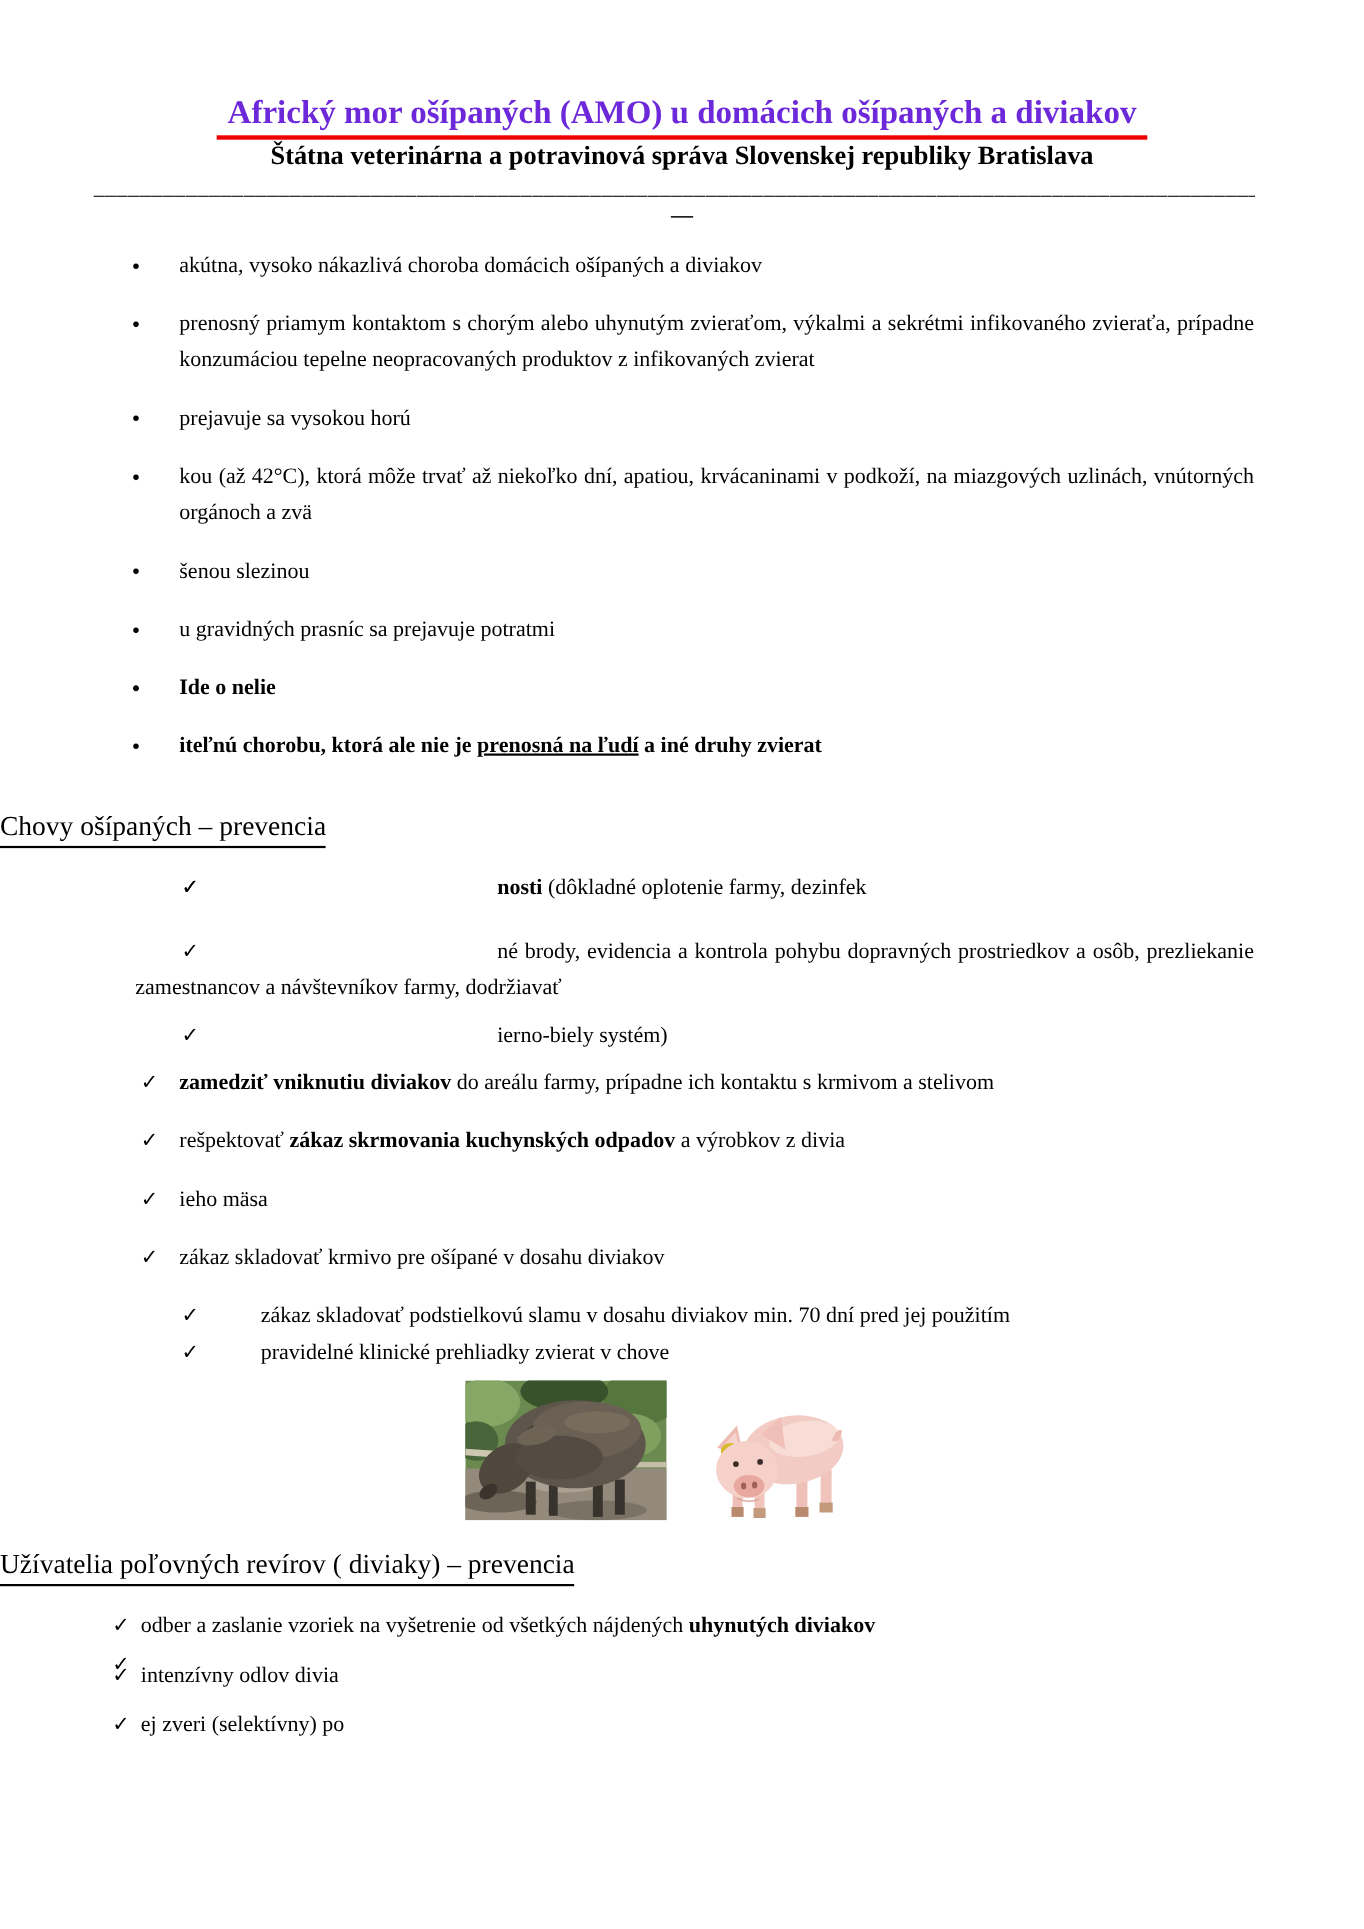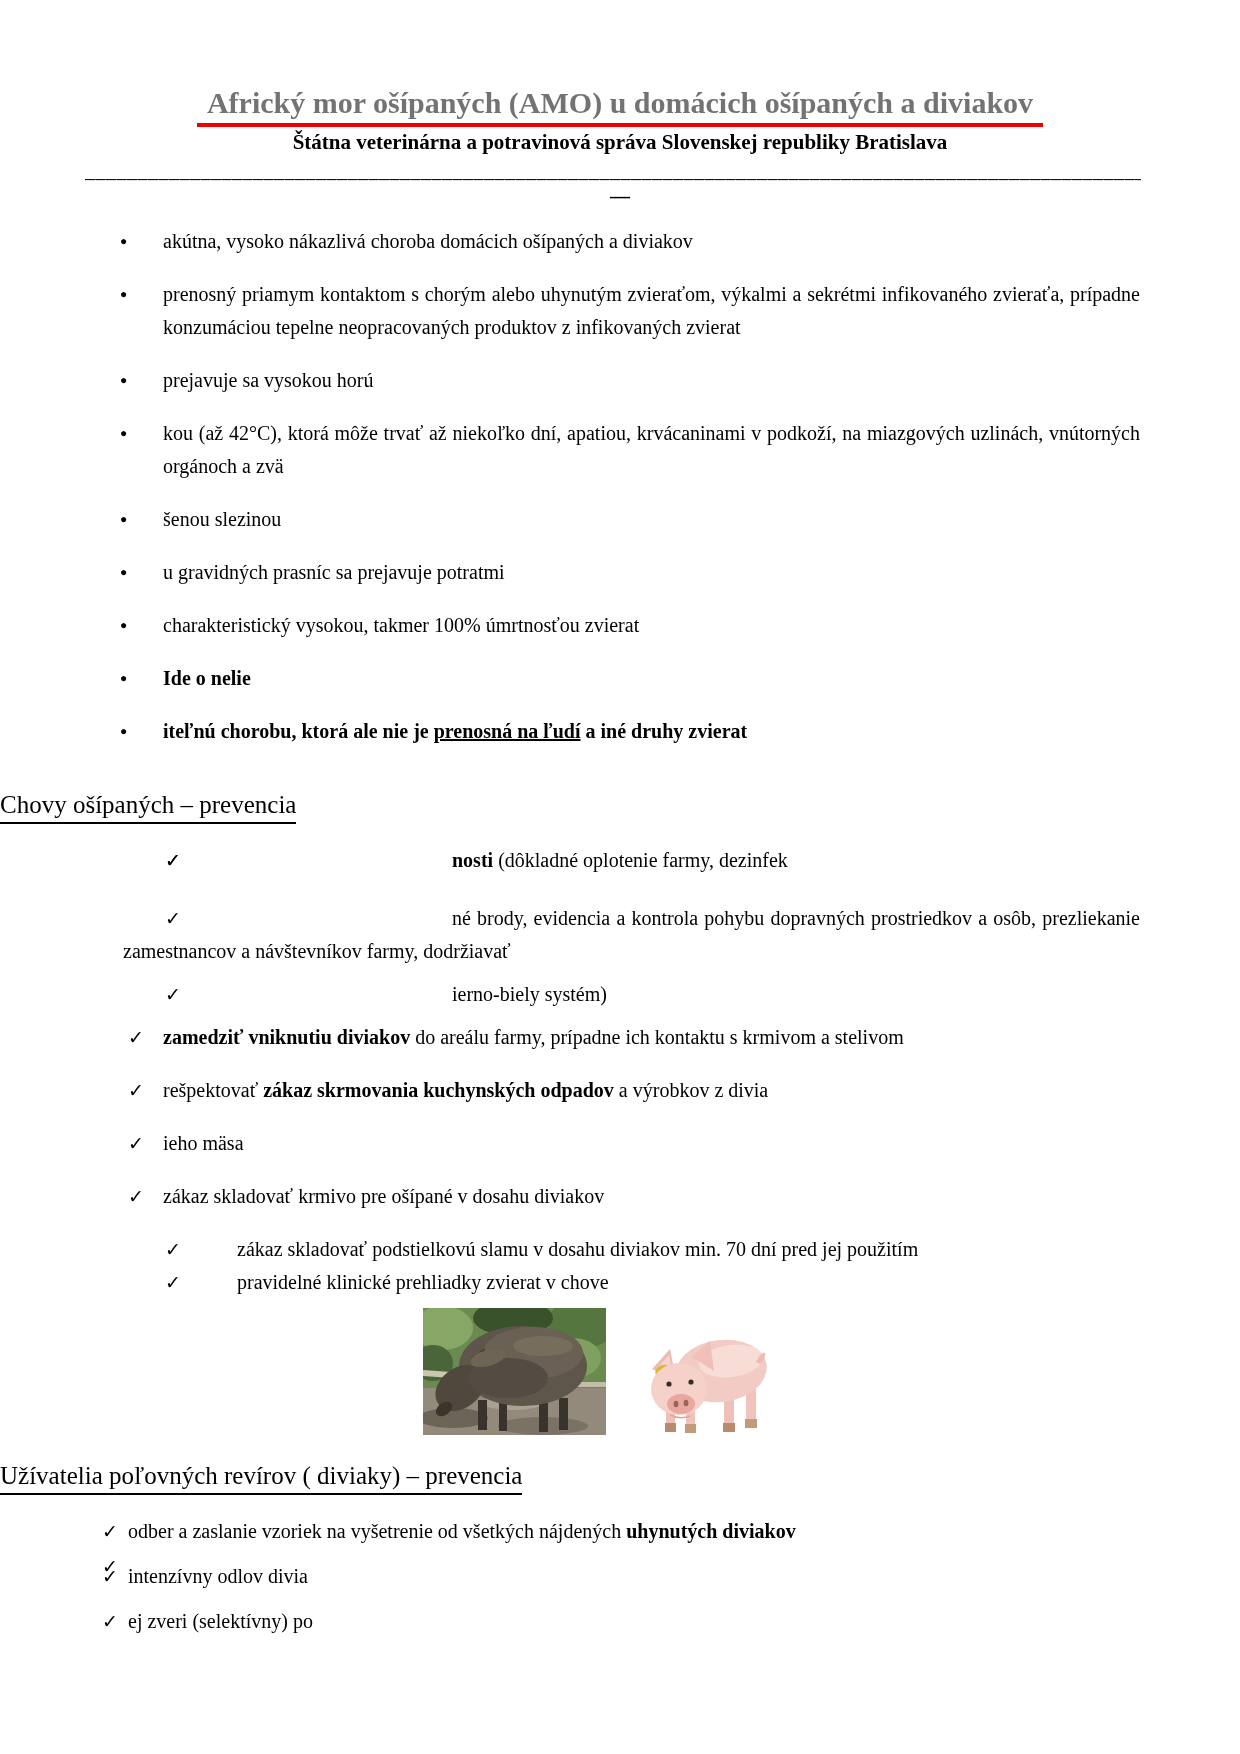--- a/index.html
+++ b/index.html
@@ -3,21 +3,21 @@
 <meta charset="utf-8">
 <style>
   html,body{margin:0;padding:0;background:#ffffff;}
   .page{
     position:relative;width:1240px;height:1754px;overflow:hidden;background:#ffffff;
     font-family:"Liberation Serif", serif;font-size:20px;color:#000;
   }
   
   .title{margin:86px 0 0 0;text-align:center;font-size:30px;font-weight:bold;color:#ee0000;line-height:34px;}
   .title-inner{display:inline-block;border-bottom:4px solid #ee0000;padding:0 10px 3px 10px;}
-  .subtitle{margin-top:2px;text-align:center;font-size:21px;font-weight:bold;line-height:26px;}
+  .subtitle{margin-top:2px;text-align:center;font-size:24px;font-weight:bold;line-height:26px;}
   .sep{margin:4px 85px 0 85px;width:1056px;height:28px;overflow:hidden;white-space:nowrap;font-size:20px;letter-spacing:0.5px;}
   .sepdash{margin-top:-4px;text-align:center;font-weight:bold;height:26px;line-height:26px;}
   
   .sec-head{text-align:left;font-size:25px;font-weight:normal;line-height:33px;}
   .sec-head-1{margin-top:40px;}
   .sec-head-2{margin-top:24px;}
   .hd-inner{display:inline-block;border-bottom:2px solid #000;padding-bottom:1px;}
   
   .row{position:relative;margin-right:100px;line-height:33px;}
   .row .mark{position:absolute;top:0;line-height:33px;}
@@ -37,21 +37,21 @@
   
   .photos{margin-top:8px;height:128px;display:flex;justify-content:center;align-items:flex-end;position:relative;left:-25px;}
   .photo-boar{width:183px;height:127px;display:block;}
   .photo-pig{width:132px;height:106px;display:block;margin-left:30px;}
 </style>
 </head>
 <body>
 
 <div class="page">
 
-  <div class="title" style="color: #737373;">
+  <div class="title" style="color: #6d28d9;">
     <span class="title-inner" style="border-bottom-color: rgb(238, 0, 0);">Africký mor ošípaných (AMO) u domácich ošípaných a diviakov</span>
   </div>
 
   <div class="subtitle">Štátna veterinárna a potravinová správa Slovenskej republiky Bratislava</div>
 
   <div class="sep">__________________________________________________________________________________________________________________________________</div>
   <div class="sepdash">—</div>
 
   <div>
       <div class="row ind-b gap-g16">
@@ -73,21 +73,20 @@
       <div class="row ind-b gap-lg">
         <span class="mark mark-bullet">●</span>
         <span class="txt"><span class="">šenou slezinou</span></span>
       </div>
       <div class="row ind-b gap-lg">
         <span class="mark mark-bullet">●</span>
         <span class="txt"><span class="">u gravidných prasníc sa prejavuje potratmi</span></span>
       </div>
       <div class="row ind-b gap-lg">
         <span class="mark mark-bullet">●</span>
-        <span class="txt"><span class="">charakteristický vysokou, takmer 100% úmrtnosťou zvierat</span></span>
       </div>
       <div class="row ind-b gap-lg">
         <span class="mark mark-bullet">●</span>
         <span class="txt"><span class="b ">Ide o nelie</span></span>
       </div>
       <div class="row ind-b gap-lg">
         <span class="mark mark-bullet">●</span>
         <span class="txt"><span class="b ">iteľnú chorobu, ktorá ale nie je </span><span class="b u">prenosná na ľudí</span><span class="b "> a iné druhy zvierat</span></span>
       </div>
     </div>

